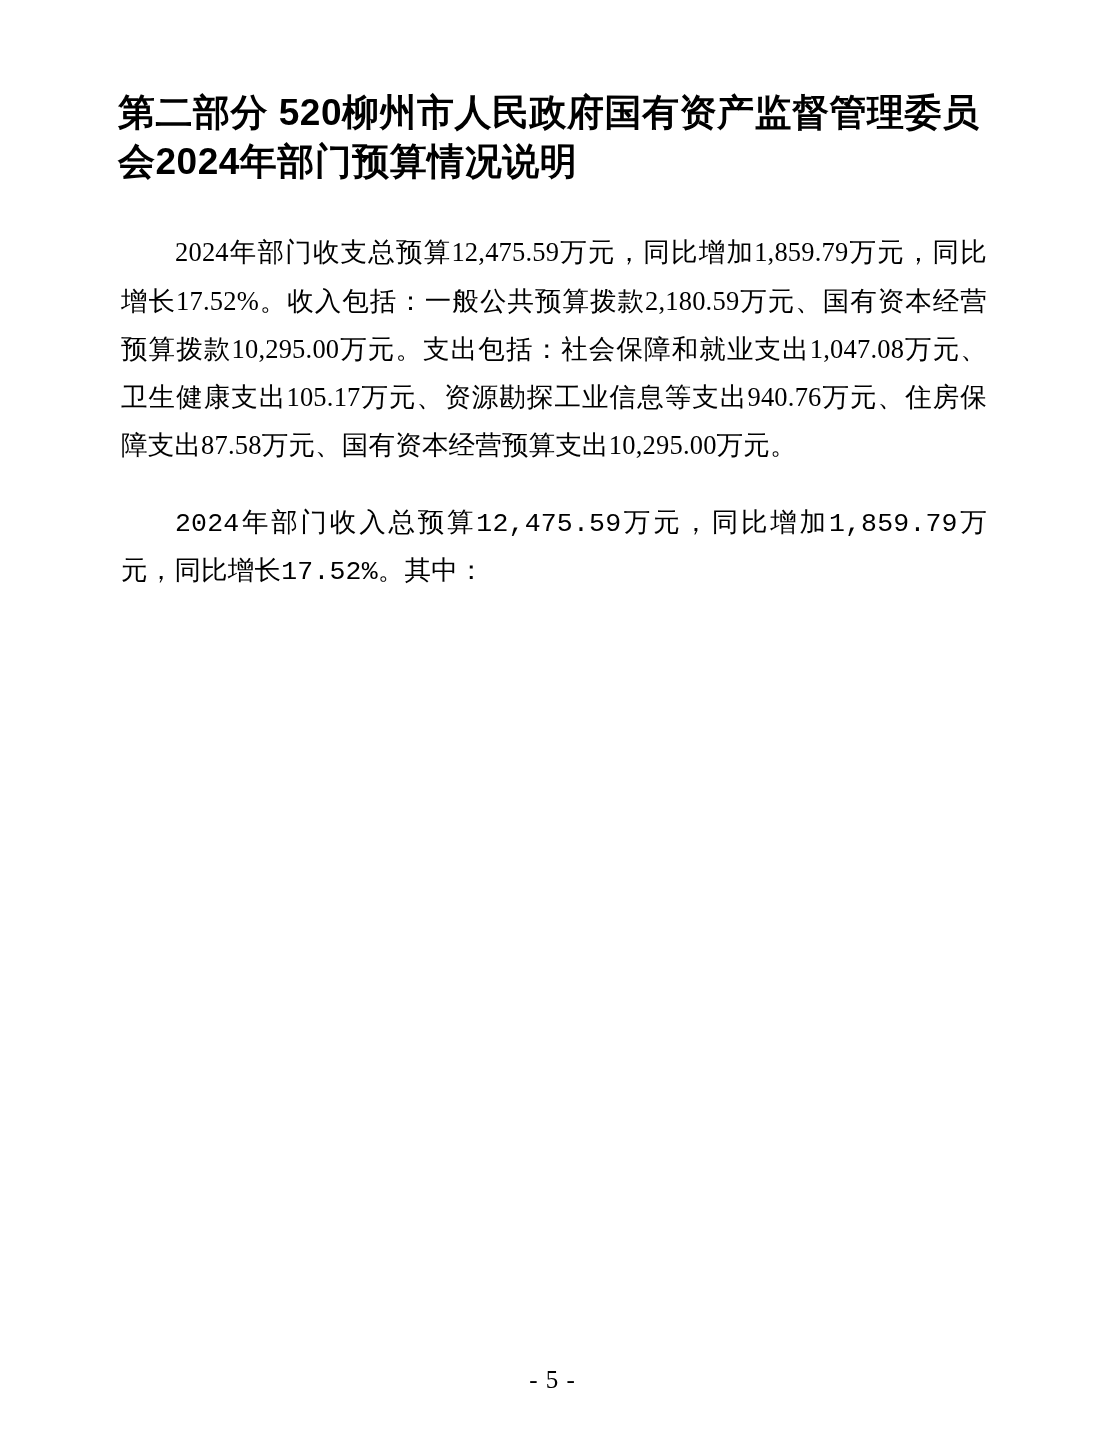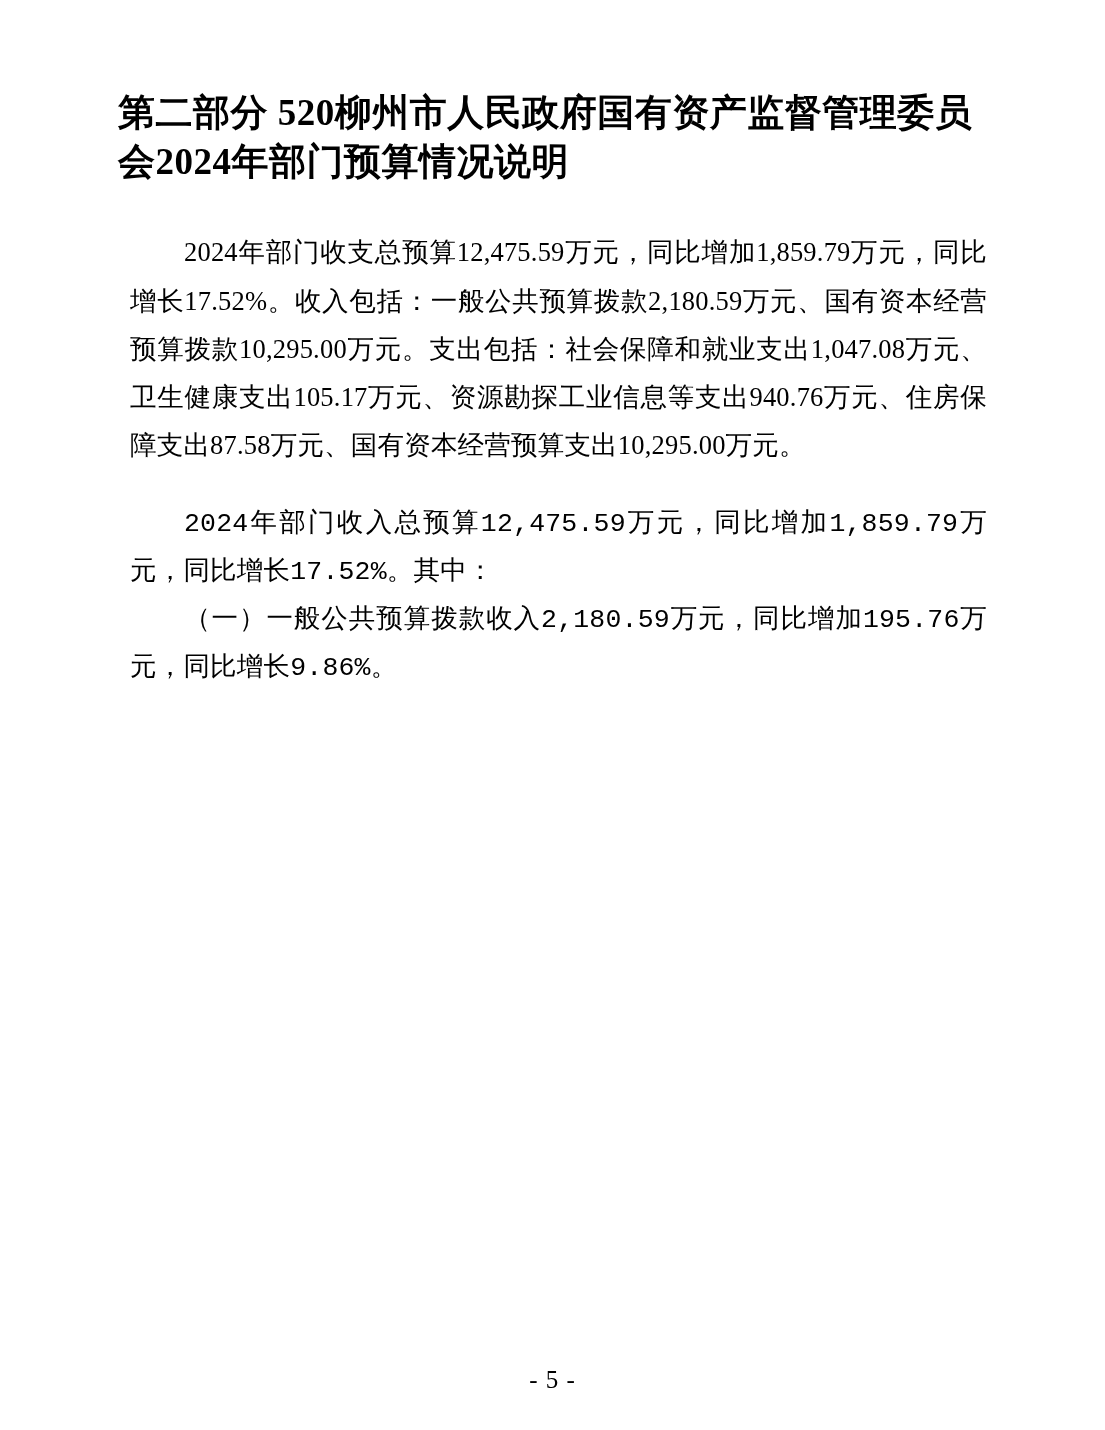--- a/index.html
+++ b/index.html
@@ -16,21 +16,21 @@
     overflow: hidden;
   }
   .page {
     box-sizing: border-box;
     width: 1105px;
     height: 1430px;
     padding: 88px 118px 0 118px;
     position: relative;
   }
   .doc-title {
-    font-family: Liberation Serif, serif;
+    font-family: Liberation Sans, sans-serif;
     font-weight: bold;
     font-size: 37px;
     line-height: 1.33;
     letter-spacing: 0.5px;
     text-align: left;
     margin: 0 0 42px 0;
     word-break: break-all;
   }
   .section-heading {
     font-family: "DejaVu Sans", "Liberation Sans", sans-serif;
@@ -39,21 +39,21 @@
     line-height: 1.5;
     margin: 0 0 18px 0;
     text-indent: 56px;
     letter-spacing: 0.5px;
   }
   .para {
     font-size: 26.5px;
     line-height: 1.82;
     text-align: justify;
     text-justify: inter-ideograph;
-    margin: 0 0 4px 12px;
+    margin: 0 0 4px 3px;
     text-indent: 54px;
     letter-spacing: 0.2px;
     word-break: break-all;
   }
   .para.tight {
     margin-bottom: 0;
     font-family: Liberation Mono, monospace;
   }
   .block-gap {
     height: 26px;
@@ -79,20 +79,19 @@
 
   <h1 class="doc-title">第二部分 520柳州市人民政府国有资产监督管理委员会2024年部门预算情况说明</h1>
 
 
   <p class="para">2024年部门收支总预算12,475.59万元，同比增加1,859.79万元，同比增长17.52%。收入包括：一般公共预算拨款2,180.59万元、国有资本经营预算拨款10,295.00万元。支出包括：社会保障和就业支出1,047.08万元、卫生健康支出105.17万元、资源勘探工业信息等支出940.76万元、住房保障支出87.58万元、国有资本经营预算支出10,295.00万元。</p>
 
   <div class="block-gap"></div>
 
 
   <p class="para tight">2024年部门收入总预算12,475.59万元，同比增加1,859.79万元，同比增长17.52%。其中：</p>
-  <p class="para tight">（一）一般公共预算拨款收入2,180.59万元，同比增加195.76万元，同比增长9.86%。</p>
 
   <div class="block-gap-sm"></div>
 
 
   <div class="page-number">- 5 -</div>
 
 </div>
 
 </body></html>

